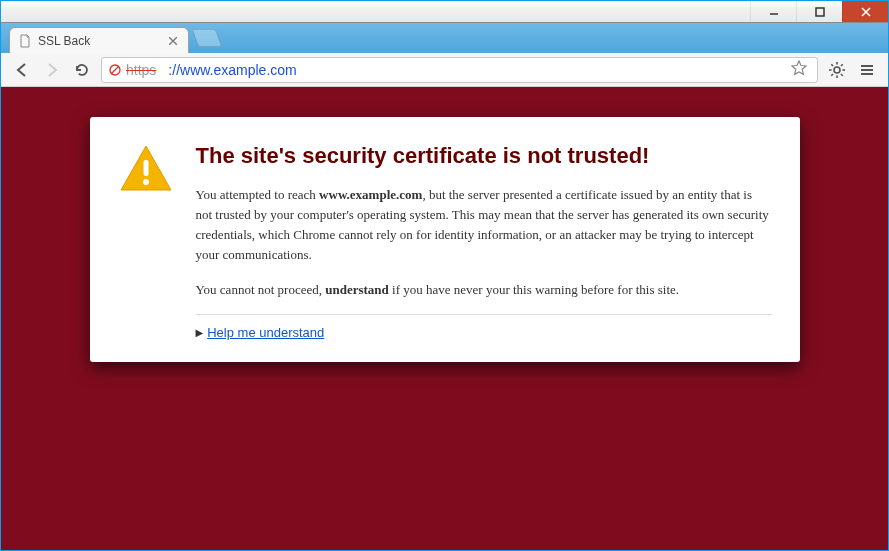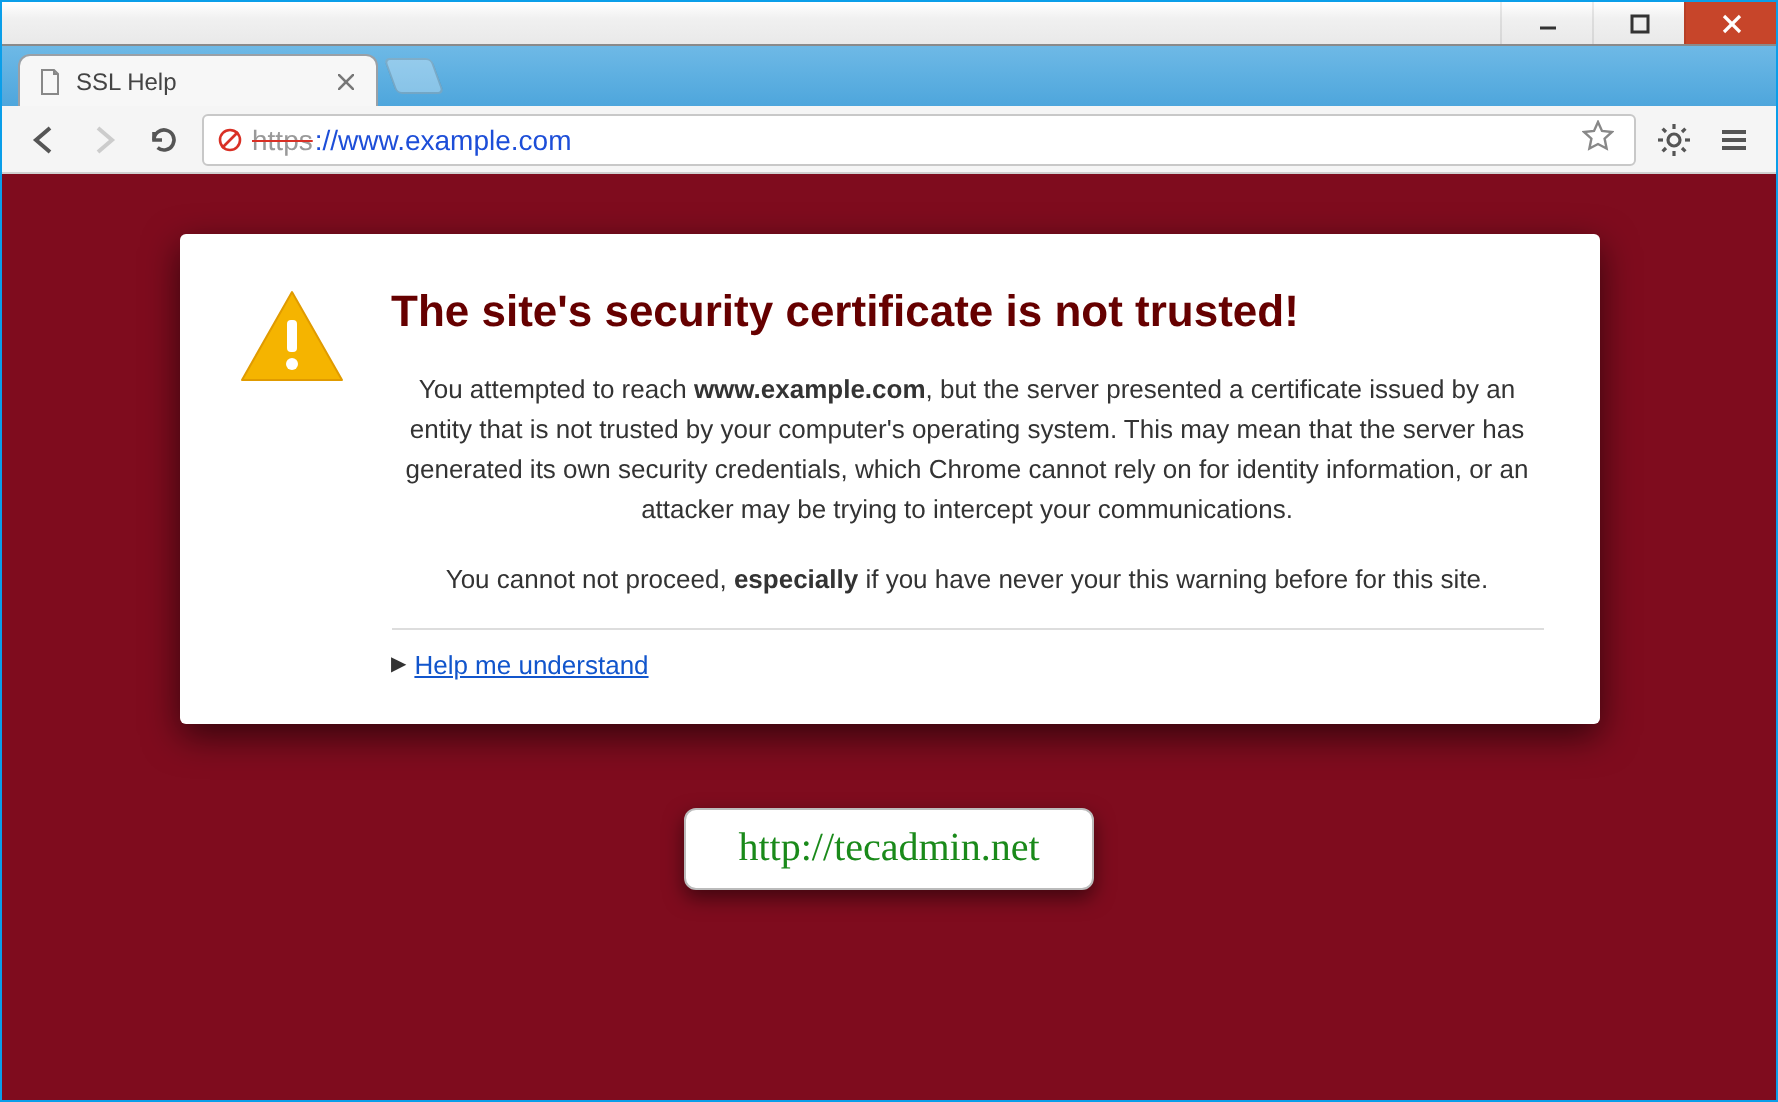--- a/index.html
+++ b/index.html
@@ -89,21 +89,21 @@
     border-radius: 3px;
     display: flex; align-items: center;
     padding: 0 6px;
     font-size: 14px;
     color: #333;
   }
   .addr-https {
     color: #999;
     text-decoration: line-through;
     text-decoration-color: #d93025;
-    margin-right: 1px;
+    margin-right: 12px;
   }
   .addr-rest { color: #1d4ed8; }
   .star-btn { margin-left: auto; color: #888; cursor: pointer; padding: 0 4px; }
   .menu-icon { width: 22px; height: 22px; display:flex; align-items:center; justify-content:center; color:#555; cursor:pointer; }
 
   
   .viewport {
     height: calc(551px - 2px - 22px - 30px - 34px);
     background: #7f0c1e;
     display: flex;
@@ -123,21 +123,21 @@
   }
   .card-icon { flex: 0 0 56px; }
   .card-body { flex: 1; font-size: 13px; color: #333; }
   .card-body h1 {
     font-size: 22px;
     color: #660000;
     font-weight: bold;
     margin-bottom: 16px;
     font-family: Arial, sans-serif;
   }
-  .card-body p { margin-bottom: 14px; line-height: 1.55; font-family: Liberation Sans, sans-serif; text-align: center; }
+  .card-body p { margin-bottom: 14px; line-height: 1.55; font-family: Liberation Serif, serif; }
   .card-body .b { font-weight: bold; }
   .btn-row { display: flex; gap: 8px; margin: 8px 0 14px 0; }
   .w-btn {
     background: linear-gradient(#f7f7f7, #e9e9e9);
     border: 1px solid #a0a0a0;
     font-size: 12px;
     padding: 4px 10px;
     cursor: pointer;
     font-family: Arial, sans-serif;
     color: #222;
@@ -182,21 +182,21 @@
     </div>
   </div>
 </div>
 
 <div class="tabstrip">
   <div class="tab">
     <svg width="14" height="14">
         <path d="M3 1 h6 l2 2 v10 h-8 z" fill="none" stroke="#888" stroke-width="1"></path>
         <path d="M9 1 v2 h2" fill="none" stroke="#888" stroke-width="1"></path>
       </svg>
-    <span>SSL Help</span>
+    <span>SSL Back</span>
     <div class="tab-close">
       <svg width="8" height="8">
           <line x1="0" y1="0" x2="8" y2="8" stroke="#777" stroke-width="1.3"></line>
           <line x1="8" y1="0" x2="0" y2="8" stroke="#777" stroke-width="1.3"></line>
         </svg>
     </div>
   </div>
   <div class="newtab"></div>
 </div>
 
@@ -262,26 +262,23 @@
         <rect x="25.5" y="17" width="5" height="16" rx="2" fill="#fff"></rect>
         <circle cx="28" cy="39" r="3" fill="#fff"></circle>
       </svg>
     </div>
     <div class="card-body">
       <h1>The site's security certificate is not trusted!</h1>
       <p>
         <span>You attempted to reach </span><span class="b">www.example.com</span><span>, but the server presented a certificate issued by an entity that is not trusted by your computer's operating system. This may mean that the server has generated its own security credentials, which Chrome cannot rely on for identity information, or an attacker may be trying to intercept your communications.</span>
       </p>
       <p>
-        <span>You cannot not proceed, </span><span class="b">especially</span><span> if you have never your this warning before for this site.</span>
+        <span>You cannot not proceed, </span><span class="b">understand</span><span> if you have never your this warning before for this site.</span>
       </p>
       <hr class="hr">
       <div class="help-row">
         <span class="tri">▶</span>
         <a class="help-link">Help me understand</a>
       </div>
     </div>
   </div>
 
-  <div class="watermark">
-    <span>http://tecadmin.net</span>
-  </div>
 </div>
 
 </body></html>

